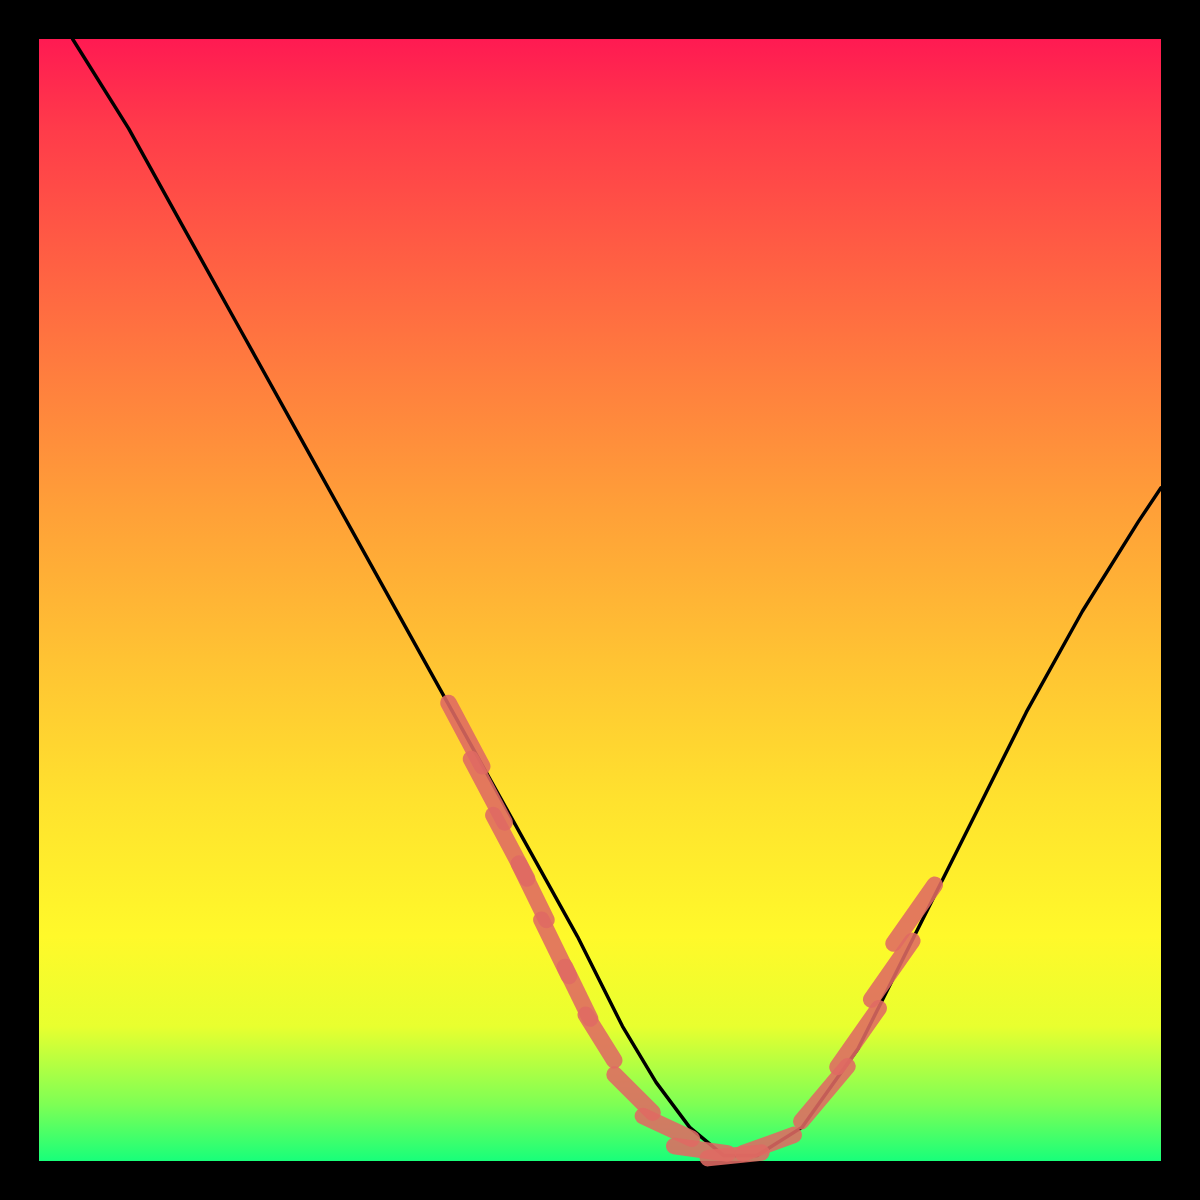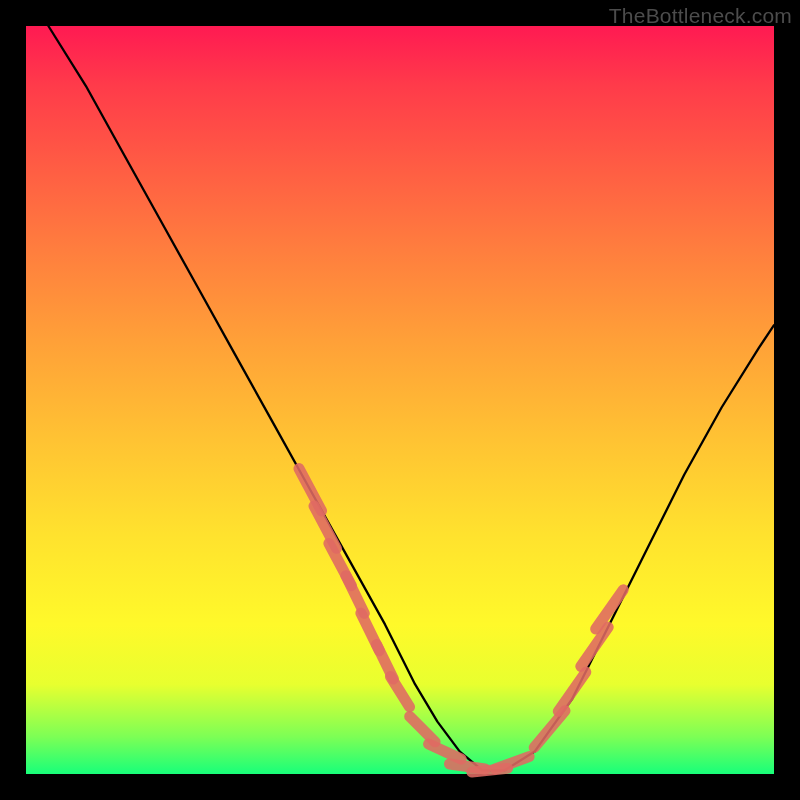--- a/index.html
+++ b/index.html
@@ -80,14 +80,13 @@
           <line x1="423.5" y1="738.0" x2="459.1" y2="743.0" stroke="#e06a63" stroke-width="11" stroke-linecap="round" opacity="0.88"></line>
           <line x1="445.9" y1="746.1" x2="481.6" y2="742.4" stroke="#e06a63" stroke-width="11" stroke-linecap="round" opacity="0.88"></line>
           <line x1="469.3" y1="742.9" x2="503.1" y2="730.6" stroke="#e06a63" stroke-width="11" stroke-linecap="round" opacity="0.88"></line>
           <line x1="508.2" y1="721.5" x2="539.0" y2="684.8" stroke="#e06a63" stroke-width="11" stroke-linecap="round" opacity="0.88"></line>
           <line x1="532.3" y1="685.3" x2="559.8" y2="646.1" stroke="#e06a63" stroke-width="11" stroke-linecap="round" opacity="0.88"></line>
           <line x1="554.8" y1="640.4" x2="582.2" y2="601.2" stroke="#e06a63" stroke-width="11" stroke-linecap="round" opacity="0.88"></line>
           <line x1="569.7" y1="603.0" x2="597.2" y2="563.8" stroke="#e06a63" stroke-width="11" stroke-linecap="round" opacity="0.88"></line>
         </g>
     </svg>
   </div>
-  <div class="watermark">TheBottleneck.com</div>
 </div>
 
 </body></html>

